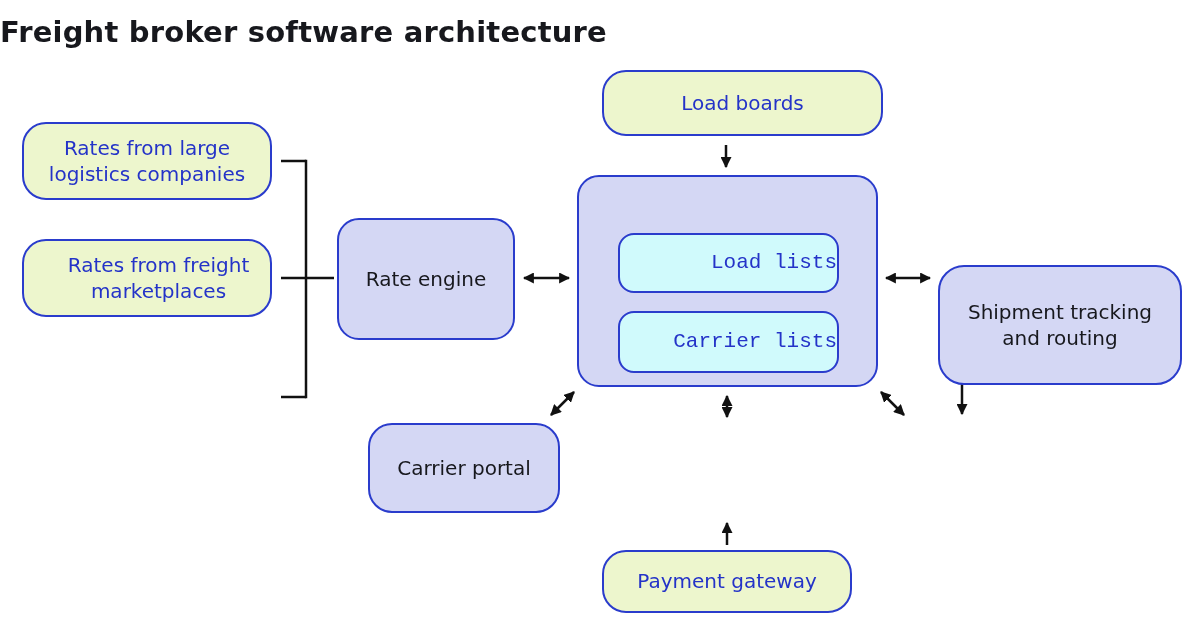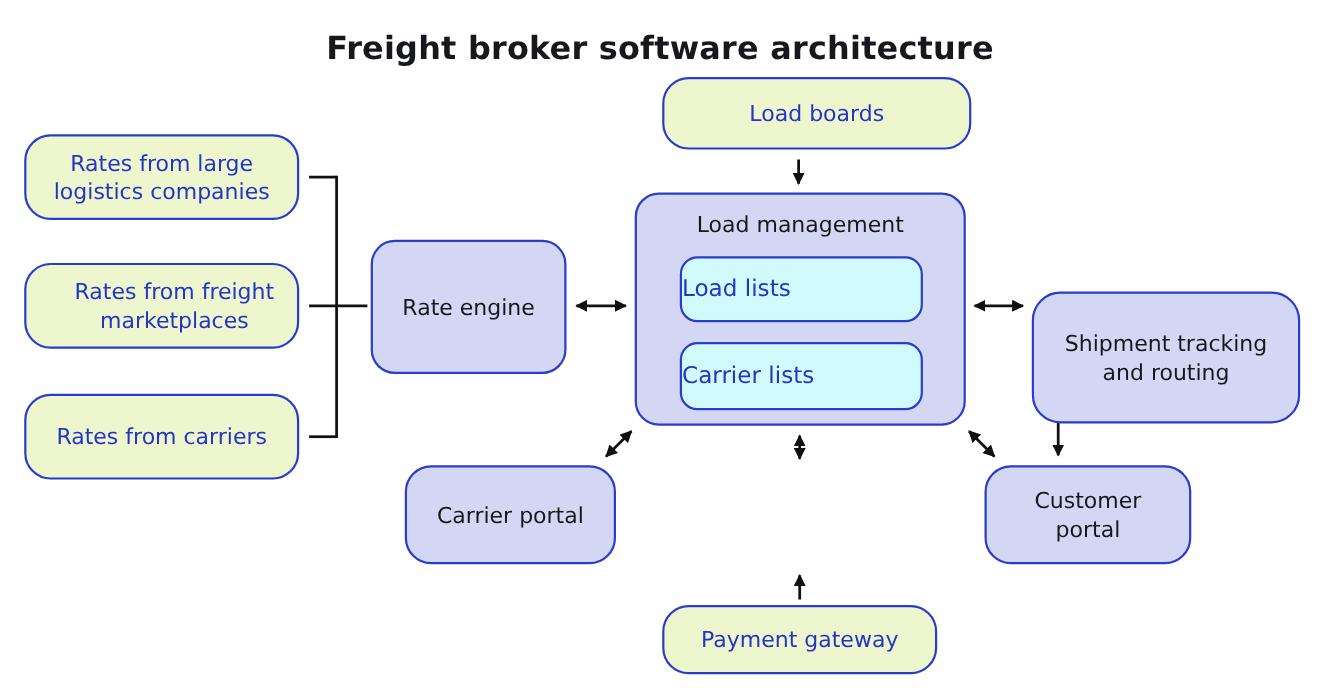--- a/index.html
+++ b/index.html
@@ -16,22 +16,22 @@
   html,body{background:#e8e8e8;}
   .stage{
     position:relative;
     width:1200px;height:630px;
     background:var(--background);
     overflow:hidden;
     font-family:"DejaVu Sans","Liberation Sans",sans-serif;
     margin:0 auto;
   }
   .title{
-    position:absolute;left:0;right:0;top:27px;
-    text-align:center;
+    position:absolute;left:0;right:0;top:15px;
+    text-align:left;
     font-size:29px;font-weight:700;
     color:var(--text-black);
     letter-spacing:.2px;
   }
   .connectors{position:absolute;left:0;top:0;width:1200px;height:630px;pointer-events:none;}
   .connectors line, .connectors path{stroke:var(--connector-black);stroke-width:2.5;fill:none;}
   .connectors .head{fill:var(--connector-black);stroke:none;}
   .node{
     position:absolute;
     display:flex;align-items:center;justify-content:center;
@@ -46,21 +46,21 @@
   .container-node{
     position:absolute;
     background:var(--fill-lavender);
     border:2.5px solid var(--border-blue);
     border-radius:22px;
   }
   .container-node .heading{
     position:absolute;left:0;right:0;top:15px;
     text-align:center;font-size:20px;color:var(--text-black);
   }
-  .inner{position:absolute;display:flex;align-items:center;justify-content:flex-start;}
+  .inner{position:absolute;display:flex;align-items:center;justify-content:flex-end;font-family:Liberation Mono, monospace;}
   .lbl{display:inline-block;}
 </style>
 </head>
 <body>
 
 <div class="stage">
 
   <div class="title">Freight broker software architecture</div>
 
   <svg class="connectors" width="1200" height="630" viewBox="0 0 1200 630" xmlns="http://www.w3.org/2000/svg">
@@ -95,52 +95,45 @@
   </svg>
 
   <div class="node green" style="left:22px;top:122px;width:250px;height:78px;">
     <span class="lbl" style="max-width:222px;">Rates from large logistics companies</span>
   </div>
 
   <div class="node green" style="left:22px;top:239px;width:250px;height:78px;padding-left:23px;">
     <span class="lbl" style="max-width:210px;">Rates from freight marketplaces</span>
   </div>
 
-  <div class="node green" style="left:22px;top:358px;width:250px;height:78px;">
-    <span class="lbl" style="max-width:230px;">Rates from carriers</span>
-  </div>
 
   <div class="node lav" style="left:337px;top:218px;width:178px;height:122px;border-radius:22px;">
     <span class="lbl">Rate engine</span>
   </div>
 
   <div class="node green" style="left:602px;top:70px;width:281px;height:66px;">
     <span class="lbl">Load boards</span>
   </div>
 
   <div class="container-node" style="left:577px;top:175px;width:301px;height:212px;">
-    <div class="heading">Load management</div>
     <div class="node cyan inner" style="left:39px;top:56px;width:221px;height:60px;">
       <span class="lbl">Load lists</span>
     </div>
     <div class="node cyan inner" style="left:39px;top:134px;width:221px;height:62px;">
       <span class="lbl">Carrier lists</span>
     </div>
   </div>
 
   <div class="node lav" style="left:938px;top:220px;width:244px;height:120px;border-radius:26px;margin-top:45px;">
     <span class="lbl" style="max-width:200px;">Shipment tracking and routing</span>
   </div>
 
   <div class="node lav" style="left:368px;top:423px;width:192px;height:90px;align-items:center;">
     <span class="lbl">Carrier portal</span>
   </div>
 
 
-  <div class="node lav" style="left:895px;top:423px;width:188px;height:90px;">
-    <span class="lbl" style="max-width:115px;">Customer portal</span>
-  </div>
 
   <div class="node green" style="left:602px;top:550px;width:250px;height:63px;">
     <span class="lbl">Payment gateway</span>
   </div>
 
 </div>
 
 </body></html>

